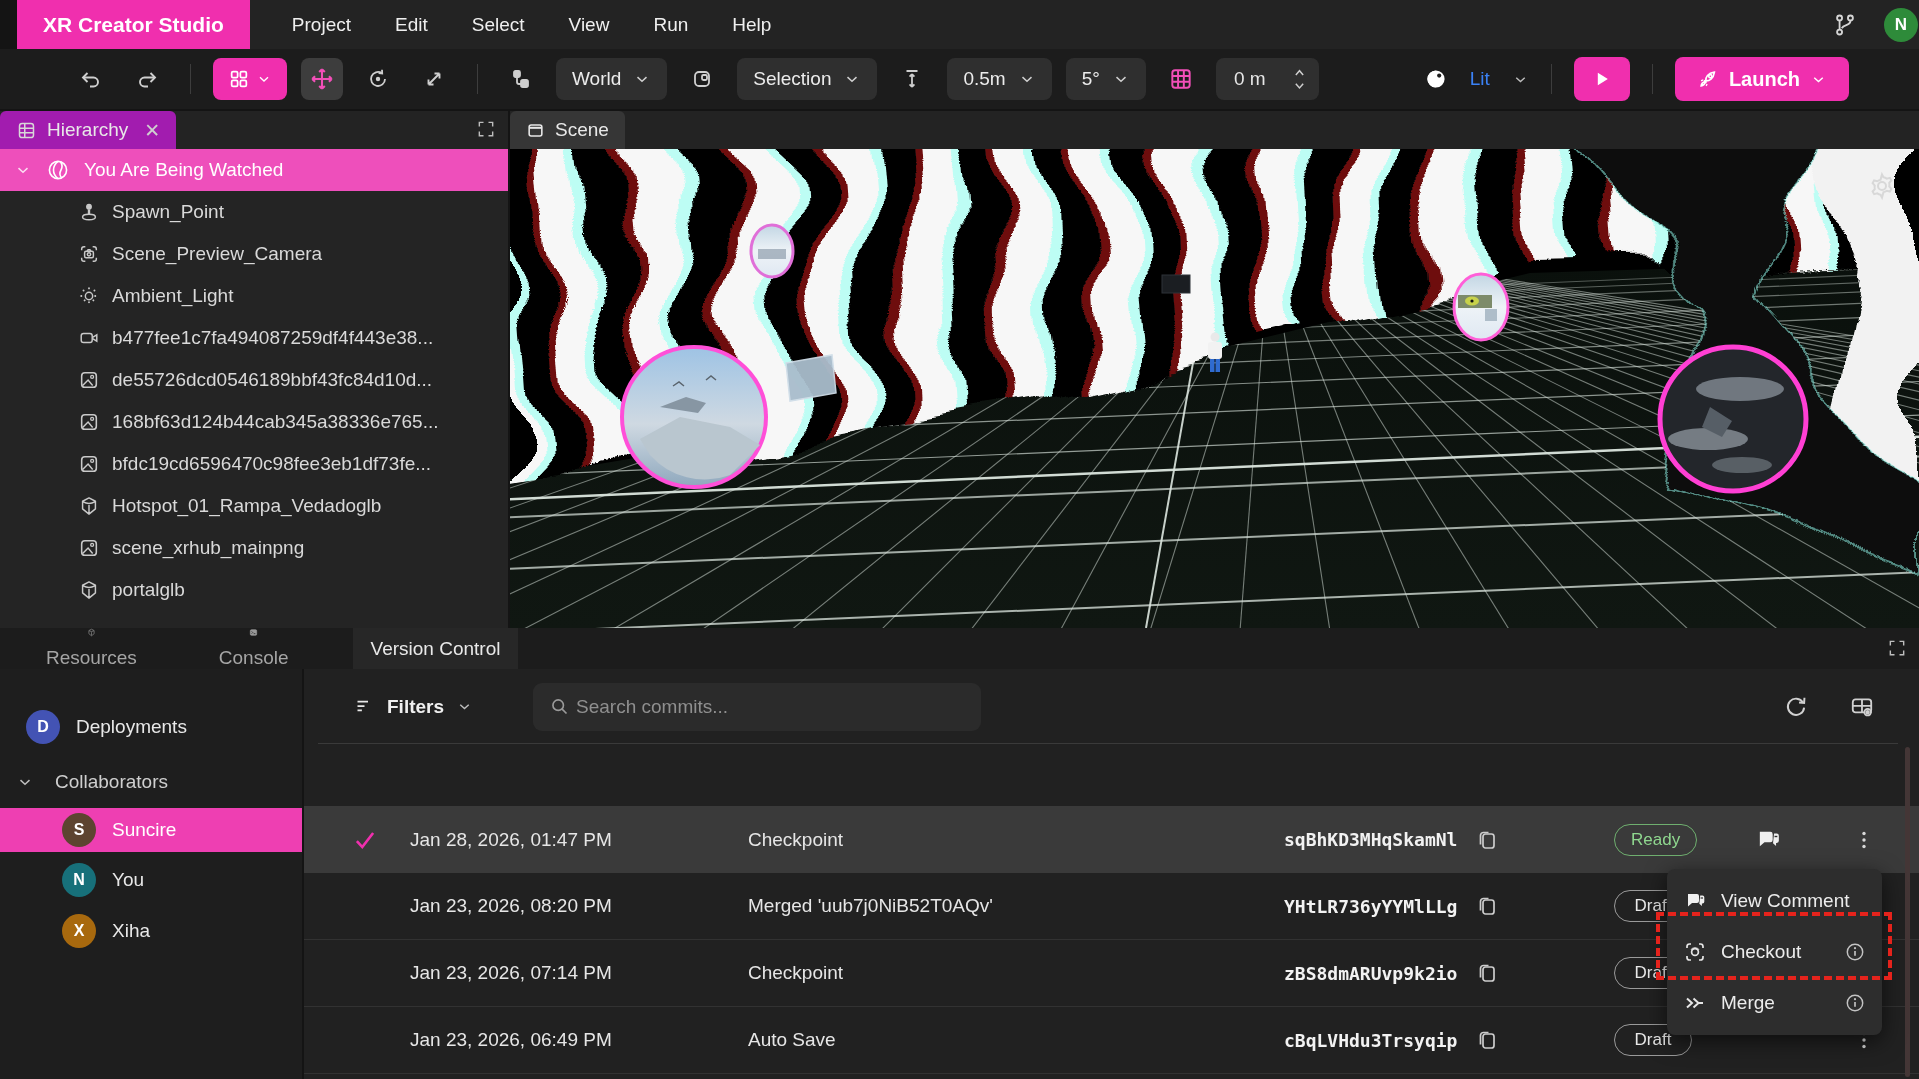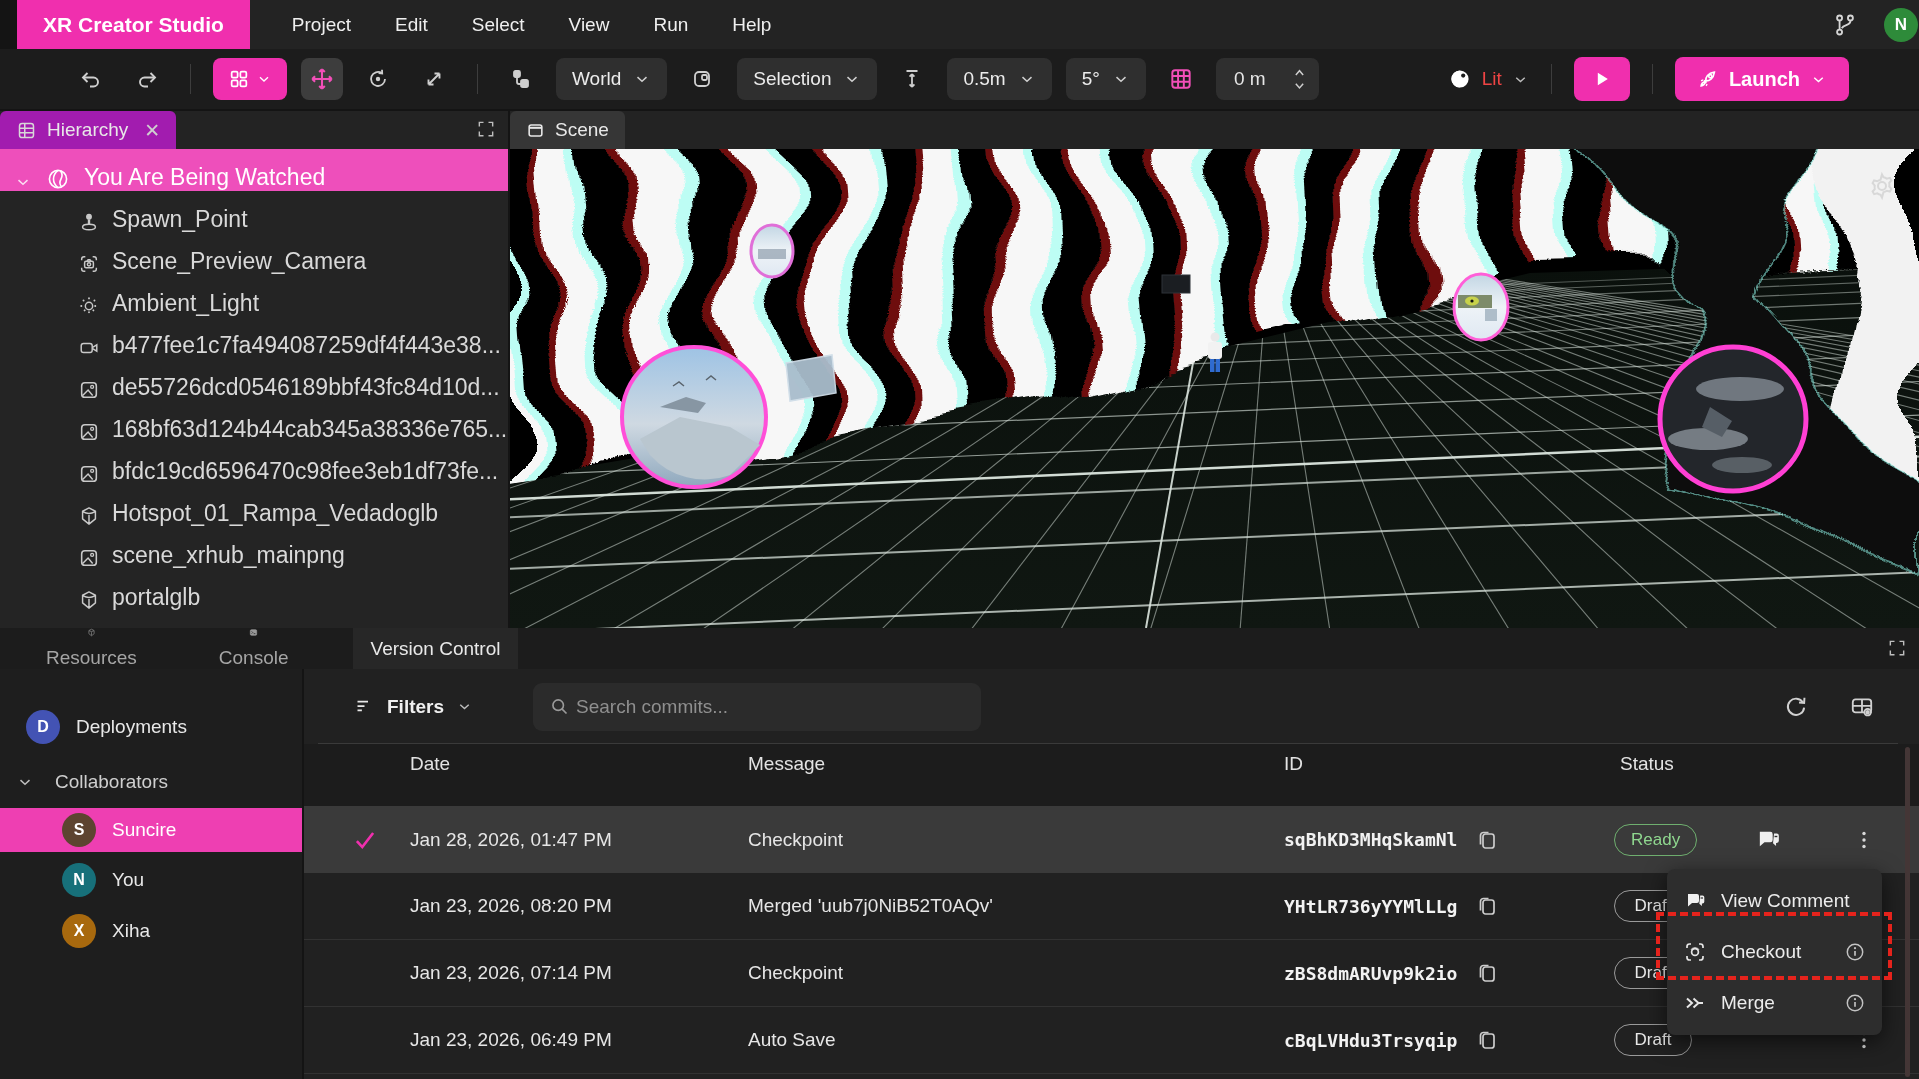--- a/index.html
+++ b/index.html
@@ -15,38 +15,38 @@
   .menubar-right { margin-left:auto; display:flex; align-items:center; gap:26px; padding-right:18px; }
   .avatar { width:34px; height:34px; border-radius:50%; background:#2e8b3a; color:#fff; font-size:17px; font-weight:bold; display:flex; align-items:center; justify-content:center; }
 
   
   .toolbar { position:absolute; left:0; top:49px; width:1919px; height:60px; background:#1c1c1c; display:flex; align-items:center; gap:14px; padding:0 18px 0 70px; }
   .tb-icon { width:42px; height:42px; display:flex; align-items:center; justify-content:center; color:#cfcfcf; border-radius:8px; }
   .tb-divider { width:1px; height:30px; background:#3d3d3d; margin:0 8px; }
   .tb-btn-pink { background:#f02fae; color:#fff; width:74px; display:flex; gap:6px; }
   .tb-btn-tool { background:#3d3d3d; }
   .tb-select { display:flex; align-items:center; gap:12px; background:#2f2f2f; border-radius:8px; height:42px; padding:0 16px; color:#ececec; font-size:19px; }
-  .tb-label { display:flex; align-items:center; gap:10px; color:#ef4444; font-size:19px; }
+  .tb-label { display:flex; align-items:center; gap:22px; color:#3b82f6; font-size:19px; }
   .stepper { display:flex; align-items:center; background:#2f2f2f; border-radius:8px; height:42px; padding:0 12px 0 18px; gap:26px; font-size:19px; }
   .stepper-arrows { display:flex; flex-direction:column; gap:2px; color:#cfcfcf; }
   .play-btn { width:56px; height:44px; border-radius:8px; background:#f02fae; display:flex; align-items:center; justify-content:center; }
   .launch-btn { height:44px; border-radius:8px; background:#f02fae; display:flex; align-items:center; justify-content:center; gap:10px; padding:0 22px; color:#fff; font-size:20px; font-weight:bold; margin-right:52px; }
 
   
   .tabstrip { position:absolute; top:111px; height:38px; background:#232323; display:flex; align-items:flex-end; }
   .hier-strip { left:0; width:508px; }
   .scene-strip { left:510px; width:1570px; }
   .tab { height:38px; display:flex; align-items:center; gap:10px; padding:0 16px; font-size:19px; color:#e8e8e8; }
   .tab.active-dark { background:#a21caf; border-radius:6px 6px 0 0; }
   .tab.scene-tab { background:#363636; border-radius:6px 6px 0 0; }
   .expand-btn { position:absolute; right:12px; top:8px; color:#bdbdbd; }
 
   
   .hierarchy { position:absolute; left:0; top:149px; width:508px; height:479px; background:#242424; overflow:hidden; }
-  .tree-row { display:flex; align-items:flex-end; gap:12px; height:42px; padding-left:78px; color:#d9d9d9; font-size:23px; white-space:nowrap; }
+  .tree-row { display:flex; align-items:center; gap:12px; height:42px; padding-left:78px; color:#d9d9d9; font-size:19px; white-space:nowrap; }
   .tree-root { padding-left:14px; background:#ee4fbb; color:#fff; gap:14px; }
   .tree-root .ticon { color:#fff; }
   .ticon { color:#c9c9c9; display:flex; }
 
   
   .viewport { position:absolute; left:510px; top:149px; width:1409px; height:479px; background:#000; overflow:hidden; }
   .vp-gear { position:absolute; right:22px; top:22px; color:#d8d8d8; }
 
   
   .bottom-strip { position:absolute; left:0; top:628px; width:1919px; height:41px; background:#1c1c1c; display:flex; align-items:center; }
@@ -680,26 +680,20 @@
               <path d="M3.5 11 h17 M12 5 v12"></path>
               <circle cx="17.2" cy="16.8" r="3" fill="#212121"></circle>
               <circle cx="17.2" cy="16.8" r="1.2" fill="currentColor"></circle>
               <path d="M17.2 13.2 v1 M17.2 19.4 v1 M13.8 16.8 h1 M19.8 16.8 h1" stroke-width="1.5"></path>
             </svg>
           </span>
       </div>
     </div>
     <div class="vc-sep"></div>
 
-    <div class="vc-header">
-      <span class="col-date" style="position:absolute; top:20px">Date</span>
-      <span class="col-msg" style="position:absolute; top:20px">Message</span>
-      <span class="col-id" style="position:absolute; top:20px">ID</span>
-      <span class="col-status" style="position:absolute; top:20px">Status</span>
-    </div>
 
     <div class="vc-row selected" style="top:137px">
       <span class="cell-check">
           <svg class="ic" width="26" height="26" viewBox="0 0 24 24" fill="none" stroke="#f02fae" stroke-width="2.4">
             <path d="M4.5 13 l5 5.5 L19.5 5.5"></path>
           </svg>
         </span>
       <span class="col-date">Jan 28, 2026, 01:47 PM</span>
       <span class="col-msg">Checkpoint</span>
       <span class="cell-id">

